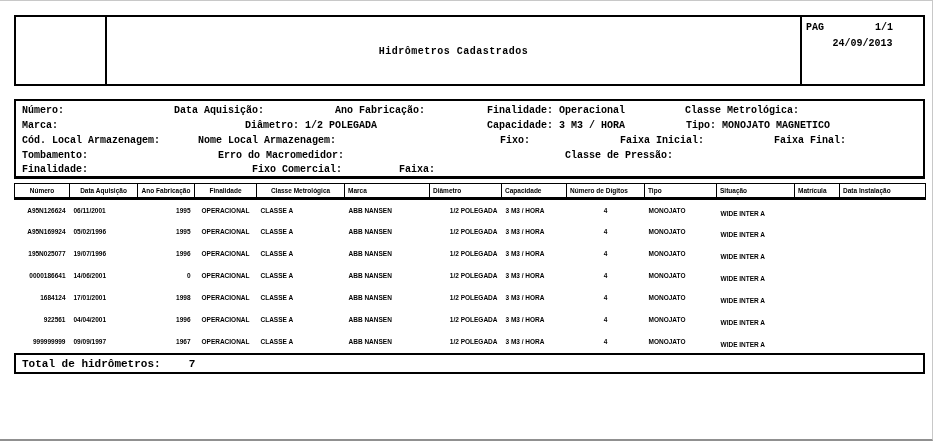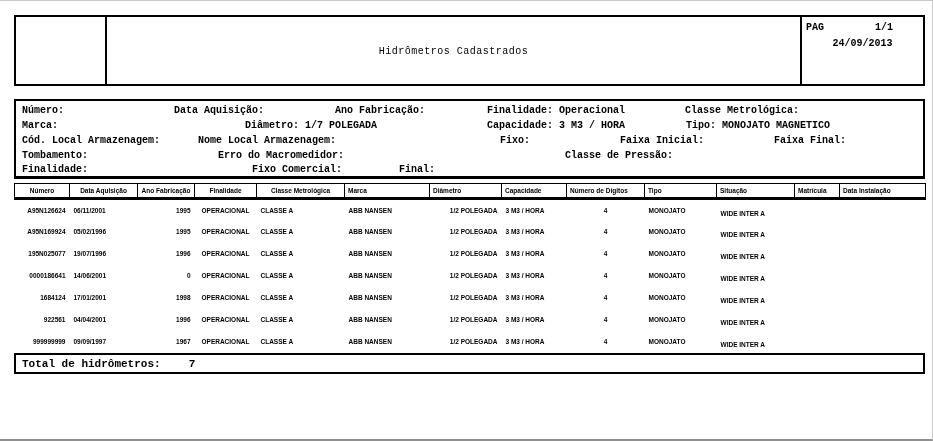--- a/index.html
+++ b/index.html
@@ -18,21 +18,21 @@
   .logo-cell { position:absolute; left:0; top:0; width:91px; height:100%; border-right:2px solid #000; }
   .page-cell {
     position:absolute; right:0; top:0; width:123px; height:100%;
     border-left:2px solid #000; font-size:10px; font-weight:bold; line-height:16px;
     padding:3px 4px;
   }
   .pag-line { display:flex; justify-content:space-between; padding-right:26px; }
   .date-line, .time-line { text-align:center; }
   .report-title {
     position:absolute; left:91px; width:693px; top:29px; text-align:center;
-    font-size:10px; font-weight:normal; letter-spacing:0.5px;
+    font-size:10px; font-weight:bold; letter-spacing:0.5px;
   }
   
   .filter-box {
     position:absolute; left:14px; top:98px; width:911px; height:80px;
     border:2px solid #000; border-bottom:3px solid #000; background:#fff;
   }
   .flabel { position:absolute; font-size:10px; font-weight:bold; white-space:pre; }
   
   .report-table {
     position:absolute; left:14px; top:182px; width:911px;
@@ -75,37 +75,37 @@
   </div>
 
   <div class="filter-box">
     <span class="flabel" style="left:6px;top:4px">Número:</span>
     <span class="flabel" style="left:158px;top:4px">Data Aquisição:</span>
     <span class="flabel" style="left:319px;top:4px">Ano Fabricação:</span>
     <span class="flabel" style="left:471px;top:4px">Finalidade: Operacional</span>
     <span class="flabel" style="left:669px;top:4px">Classe Metrológica:</span>
 
     <span class="flabel" style="left:6px;top:19px">Marca:</span>
-    <span class="flabel" style="left:229px;top:19px">Diâmetro: 1/7 POLEGADA</span>
+    <span class="flabel" style="left:229px;top:19px">Diâmetro: 1/2 POLEGADA</span>
     <span class="flabel" style="left:471px;top:19px">Capacidade: 3 M3 / HORA</span>
     <span class="flabel" style="left:670px;top:19px">Tipo: MONOJATO MAGNETICO</span>
 
     <span class="flabel" style="left:6px;top:34px">Cód. Local Armazenagem:</span>
     <span class="flabel" style="left:182px;top:34px">Nome Local Armazenagem:</span>
     <span class="flabel" style="left:484px;top:34px">Fixo:</span>
     <span class="flabel" style="left:604px;top:34px">Faixa Inicial:</span>
     <span class="flabel" style="left:758px;top:34px">Faixa Final:</span>
 
     <span class="flabel" style="left:6px;top:49px">Tombamento:</span>
     <span class="flabel" style="left:202px;top:49px">Erro do Macromedidor:</span>
     <span class="flabel" style="left:549px;top:49px">Classe de Pressão:</span>
 
     <span class="flabel" style="left:6px;top:63px">Finalidade:</span>
     <span class="flabel" style="left:236px;top:63px">Fixo Comercial:</span>
-    <span class="flabel" style="left:383px;top:63px">Final:</span>
+    <span class="flabel" style="left:383px;top:63px">Faixa:</span>
   </div>
 
   <table class="report-table">
     <colgroup>
         <col style="width: 55px;">
         <col style="width: 68px;">
         <col style="width: 57px;">
         <col style="width: 62px;">
         <col style="width: 88px;">
         <col style="width: 85px;">

